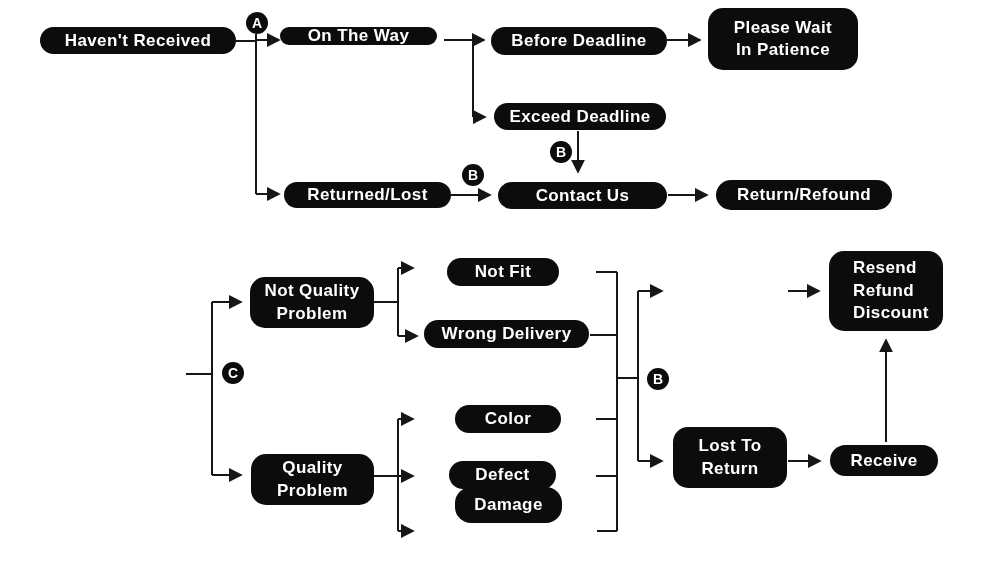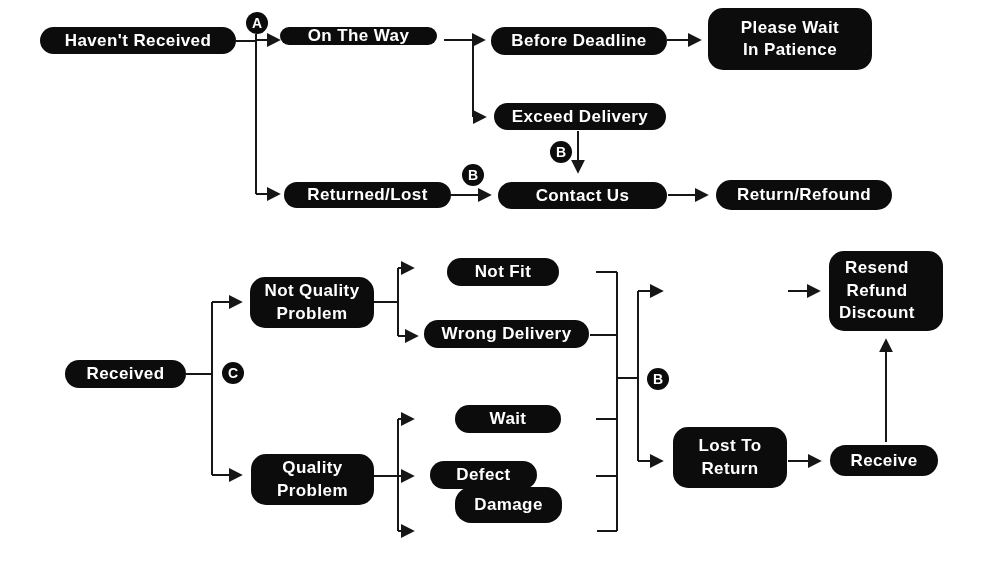--- a/index.html
+++ b/index.html
@@ -10,21 +10,21 @@
   svg.edges{position:absolute;left:0;top:0;pointer-events:none;}
   .ln{stroke:#161616;stroke-width:2;fill:none;}
   .node{
     position:absolute;background:#0c0c0c;color:#ffffff;
     display:flex;align-items:center;justify-content:center;
     font-weight:bold;text-align:center;box-sizing:border-box;
   }
   .pill{border-radius:16px;font-size:17px;letter-spacing:.4px;}
   .box{border-radius:15px;font-size:17px;letter-spacing:.4px;line-height:1.32;}
   .box span,.pill span{white-space:pre-line;}
-  .left-align{justify-content:flex-start;text-align:center;padding-left:10px;}
+  .left-align{justify-content:flex-start;text-align:left;padding-left:24px;}
   .badge{
     position:absolute;width:22px;height:22px;border-radius:50%;
     background:#0c0c0c;color:#ffffff;display:flex;align-items:center;justify-content:center;
     font-size:14px;font-weight:bold;
   }
 </style>
 </head>
 <body>
 
 <div class="canvas">
@@ -62,58 +62,55 @@
 
   <div class="node pill" style="left:40px;top:27px;width:196px;height:27px">
       <span>Haven't Received</span>
     </div>
   <div class="node pill" style="left:280px;top:27px;width:157px;height:18px">
       <span>On The Way</span>
     </div>
   <div class="node pill" style="left:491px;top:27px;width:176px;height:28px">
       <span>Before Deadline</span>
     </div>
-  <div class="node box" style="left:708px;top:8px;width:164px;height:62px">
+  <div class="node box" style="left:708px;top:8px;width:150px;height:62px">
       <span>Please Wait
 In Patience</span>
     </div>
   <div class="node pill" style="left:494px;top:103px;width:172px;height:27px">
-      <span>Exceed Delivery</span>
+      <span>Exceed Deadline</span>
     </div>
   <div class="node pill" style="left:498px;top:182px;width:169px;height:27px">
       <span>Contact Us</span>
     </div>
   <div class="node pill" style="left:284px;top:182px;width:167px;height:26px">
       <span>Returned/Lost</span>
     </div>
   <div class="node pill" style="left:716px;top:180px;width:176px;height:30px">
       <span>Return/Refound</span>
     </div>
 
-  <div class="node pill" style="left:65px;top:360px;width:121px;height:28px">
-      <span>Received</span>
-    </div>
   <div class="node box" style="left:250px;top:277px;width:124px;height:51px">
       <span>Not Quality
 Problem</span>
     </div>
   <div class="node box" style="left:251px;top:454px;width:123px;height:51px">
       <span>Quality
 Problem</span>
     </div>
   <div class="node pill" style="left:447px;top:258px;width:112px;height:28px">
       <span>Not Fit</span>
     </div>
   <div class="node pill" style="left:424px;top:320px;width:165px;height:28px">
       <span>Wrong Delivery</span>
     </div>
   <div class="node pill" style="left:455px;top:405px;width:106px;height:28px">
-      <span>Wait</span>
+      <span>Color</span>
     </div>
-  <div class="node pill" style="left:430px;top:461px;width:107px;height:28px">
+  <div class="node pill" style="left:449px;top:461px;width:107px;height:28px">
       <span>Defect</span>
     </div>
   <div class="node pill" style="left:455px;top:487px;width:107px;height:36px">
       <span>Damage</span>
     </div>
   <div class="node box left-align" style="left:829px;top:251px;width:114px;height:80px">
       <span>Resend
 Refund
 Discount</span>
     </div>

